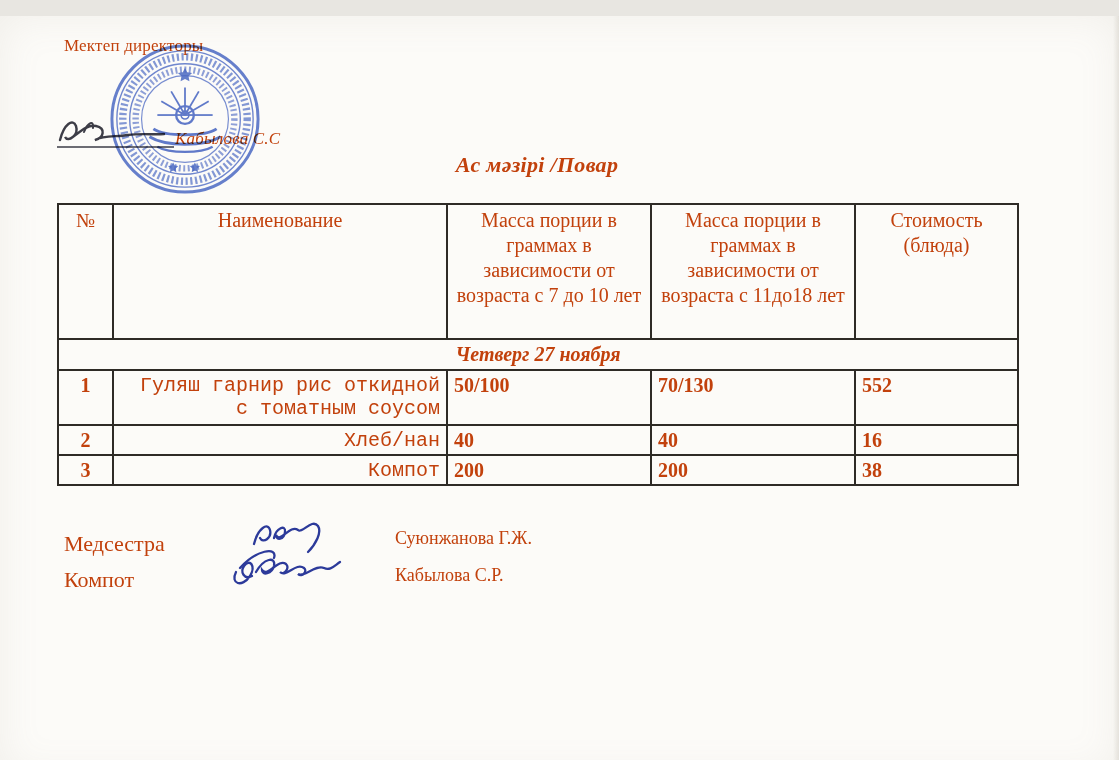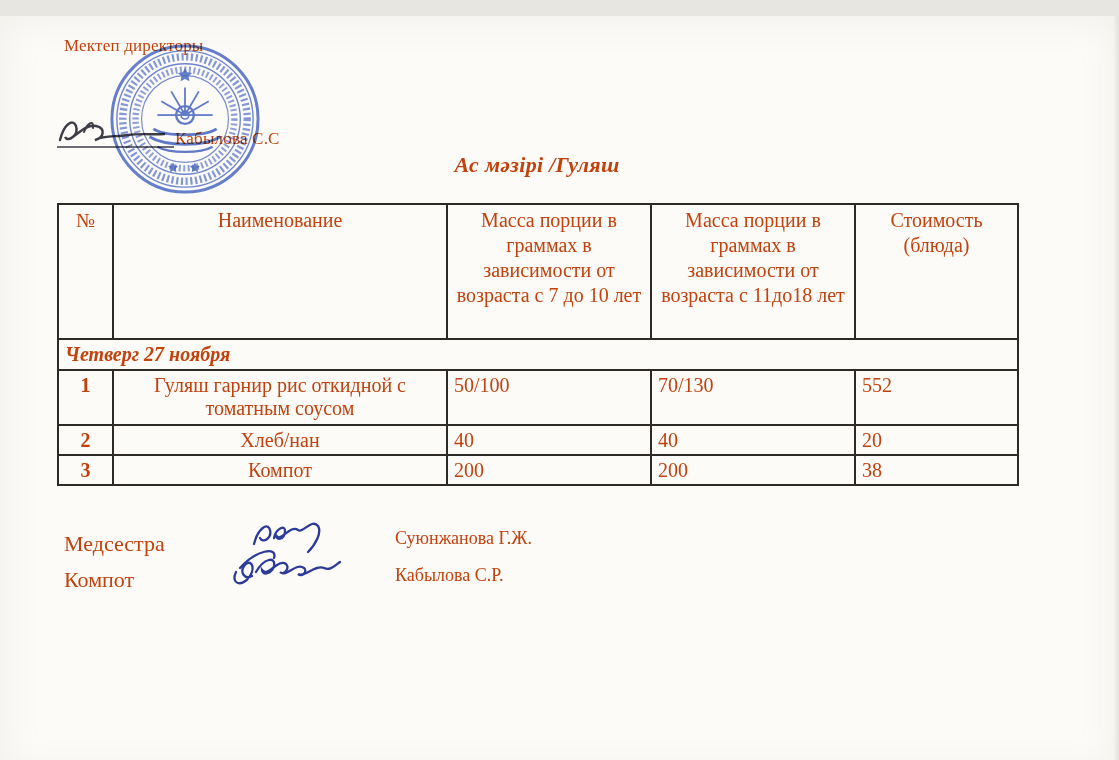--- a/index.html
+++ b/index.html
@@ -28,21 +28,21 @@
   .scan-smudge{
     position:absolute;left:0;bottom:2px;width:220px;height:14px;
     background:radial-gradient(ellipse at 20% 80%, rgba(95,90,80,.22), transparent 70%);
   }
 
   
   .approval-line{position:absolute;font-size:17px;white-space:nowrap;letter-spacing:.2px;}
   .line1{left:64px;top:20px;}
   .line2{left:64px;top:52px;}
   .line3{left:57px;top:84px;}
-  .signer{left:175px;top:113px;font-size:17px;}
+  .signer{left:175px;top:113px;font-size:17px;font-style:italic;}
   .director-signature{position:absolute;left:54px;top:96px;width:126px;height:42px;}
 
   .stamp{position:absolute;left:106px;top:24px;width:158px;height:158px;
          mix-blend-mode:multiply;opacity:.93;}
 
   
   .doc-title{
     position:absolute;left:57px;top:136px;width:960px;
     text-align:center;font-size:22px;font-weight:bold;font-style:italic;
     letter-spacing:.3px;
@@ -54,25 +54,25 @@
     border-collapse:collapse;table-layout:fixed;
     font-size:20px;
   }
   table.menu th, table.menu td{
     border:2px solid #2e2b26;
     vertical-align:top;
     padding:3px 6px 2px 6px;
     overflow:hidden;
   }
   table.menu th{font-weight:normal;text-align:center;height:128px;line-height:25px;}
-  td.day-row{height:24px;font-style:italic;font-weight:600;
+  td.day-row{height:24px;text-align:center;font-style:italic;font-weight:600;
              font-size:20px;padding-top:2px;}
   td.num{text-align:center;font-weight:bold;width:55px;}
-  td.name{text-align:center;padding-left:8px;}
-  td.val{font-weight:normal;padding-left:8px;}
+  td.name{text-align:right;padding-left:8px;font-family:Liberation Mono, monospace;}
+  td.val{font-weight:bold;padding-left:8px;}
   tr.r1 td{height:48px;}
   tr.r2 td{height:22px;}
   tr.r3 td{height:21px;}
   td.total-row{height:18px;font-size:16.5px;padding:2px 6px;}
 
   
   .sig-role{position:absolute;font-size:22px;}
   .role1{left:64px;top:515px;}
   .role2{left:64px;top:551px;}
   .sig-name{position:absolute;font-size:18px;font-family:Liberation Serif, serif;}
@@ -122,21 +122,21 @@
       <path d="M44 98 C60 108 100 108 116 98" stroke-width="3"></path>
       <path d="M52 108 C64 115 96 115 108 108" stroke-width="2.4"></path>
     </g>
     <g fill="#3d5ec4" opacity=".85">
       <path d="M80 28 l2.2 4.6 5 .7 -3.6 3.5 .9 5 -4.5 -2.4 -4.5 2.4 .9 -5 -3.6 -3.5 5 -.7 z"></path>
       <path d="M68 124 l1.6 3.2 3.6 .5 -2.6 2.5 .6 3.6 -3.2 -1.7 -3.2 1.7 .6 -3.6 -2.6 -2.5 3.6 -.5 z"></path>
       <path d="M90 124 l1.6 3.2 3.6 .5 -2.6 2.5 .6 3.6 -3.2 -1.7 -3.2 1.7 .6 -3.6 -2.6 -2.5 3.6 -.5 z"></path>
     </g>
   </svg>
 
-  <div class="doc-title">Ас мәзірі /Гуляш</div>
+  <div class="doc-title">Ас мәзірі /Повар</div>
 
   <table class="menu">
     <colgroup>
       <col style="width:55px">
         <col style="width:334px">
         <col style="width:204px">
       <col style="width:204px">
         <col style="width:163px">
     </colgroup>
     <tbody>
@@ -155,21 +155,21 @@
       <td class="name">Гуляш гарнир рис откидной с томатным соусом</td>
       <td class="val">50/100</td>
       <td class="val">70/130</td>
       <td class="val">552</td>
     </tr>
     <tr class="r2">
       <td class="num">2</td>
       <td class="name">Хлеб/нан</td>
       <td class="val">40</td>
       <td class="val">40</td>
-      <td class="val">20</td>
+      <td class="val">16</td>
     </tr>
     <tr class="r3">
       <td class="num">3</td>
       <td class="name">Компот</td>
       <td class="val">200</td>
       <td class="val">200</td>
       <td class="val">38</td>
     </tr>
   </tbody>
     </table>

